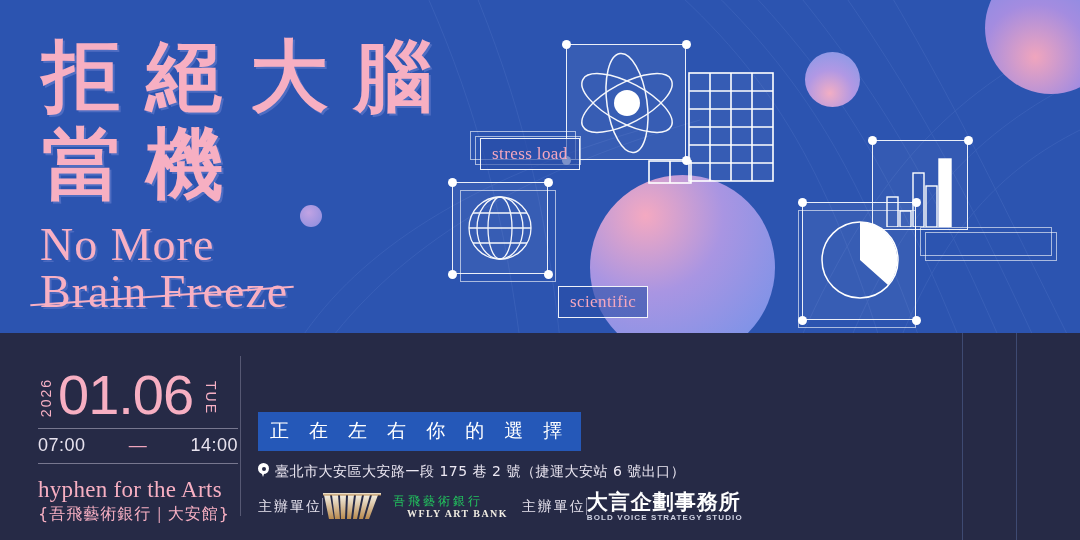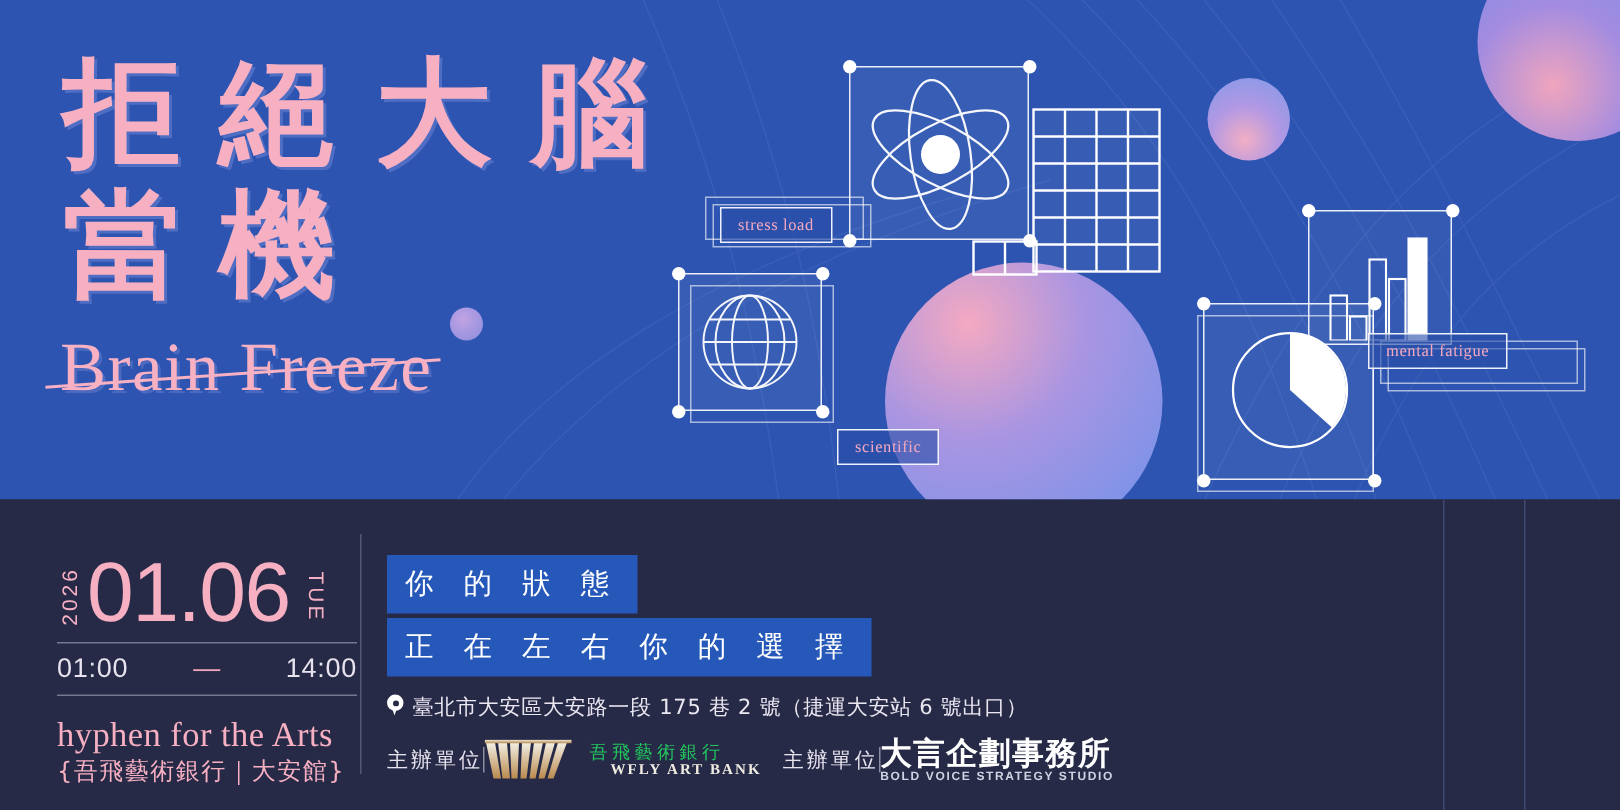--- a/index.html
+++ b/index.html
@@ -94,21 +94,21 @@
     position:absolute;
     border:1.5px solid rgba(255,255,255,.9);
     background:rgba(255,255,255,.055);
   }
 
   
   .chip {
     position:absolute;
     font-family:"Liberation Serif", serif;
     color:#f5a8bf;
-    font-size:11px;
+    font-size:17px;
     letter-spacing:.4px;
     padding:5px 11px;
     border:1.4px solid rgba(255,255,255,.92);
     background:rgba(42,78,168,.62);
     white-space:nowrap;
   }
   .chip-ghost {
     position:absolute;
     border:1.4px solid rgba(255,255,255,.6);
     background:transparent;
@@ -266,20 +266,21 @@
         <span>大</span>
         <span>腦</span>
       </div>
       <div class="row r2">
         <span>當</span>
         <span>機</span>
       </div>
     </div>
 
     <div class="subhead">
+      <div>No More</div>
       <div class="strike">Brain Freeze</div>
     </div>
 
     <div class="wirebox" style="left:566px; top:44px; width:120px; height:116px;"></div>
     <svg style="position:absolute; left:570px; top:48px; width:114px; height:110px;" viewBox="0 0 114 110">
       <g fill="none" stroke="#ffffff" stroke-width="1.5" opacity="0.95">
         <ellipse cx="57" cy="55" rx="50" ry="20" transform="rotate(28 57 55)"></ellipse>
         <ellipse cx="57" cy="55" rx="50" ry="20" transform="rotate(-28 57 55)"></ellipse>
         <ellipse cx="57" cy="55" rx="50" ry="20" transform="rotate(82 57 55)"></ellipse>
       </g>
@@ -352,49 +353,47 @@
     <div class="node" style="left:964px; top:136px;"></div>
 
     <div class="chip-ghost" style="left:470px; top:131px; width:106px; height:29px;"></div>
     <div class="chip-ghost" style="left:475px; top:136px; width:106px; height:29px;"></div>
     <div class="chip" style="left:480px; top:138px;">stress load</div>
 
     <div class="chip" style="left:558px; top:286px;">scientific</div>
 
     <div class="chip-ghost" style="left:925px; top:232px; width:132px; height:29px;"></div>
     <div class="chip-ghost" style="left:920px; top:227px; width:132px; height:29px;"></div>
-    <div class="chip" style="left:912px; top:222px;">mental fatigue</div>
   </div>
 
   <div class="info">
 
     <div class="vsep" style="left:962px; top:0px; height:207px;"></div>
     <div class="vsep" style="left:1016px; top:0px; height:207px;"></div>
 
   </div>
 
   <div class="dateblock">
     <div class="date-row">
       <div class="year">2026</div>
       <div class="bigdate">01.06</div>
       <div class="dow">TUE</div>
     </div>
     <div class="hr"></div>
     <div class="times">
-      <span>01:00</span>
+      <span>07:00</span>
       <span class="dash">—</span>
       <span>14:00</span>
     </div>
     <div class="hr" style="margin:7px 0 0;"></div>
     <div class="venue-en">hyphen for the Arts</div>
     <div class="venue-zh">{吾飛藝術銀行｜大安館}</div>
   </div>
   <div class="vdivider"></div>
 
-  <div class="tagline tag1">你 的 狀 態</div>
   <div class="tagline tag2">正 在 左 右 你 的 選 擇</div>
 
   <div class="address">
     <span class="pin">
         <i></i>
       </span>
     <span>臺北市大安區大安路一段 175 巷 2 號（捷運大安站 6 號出口）</span>
   </div>
 
   <div class="orgrow">

